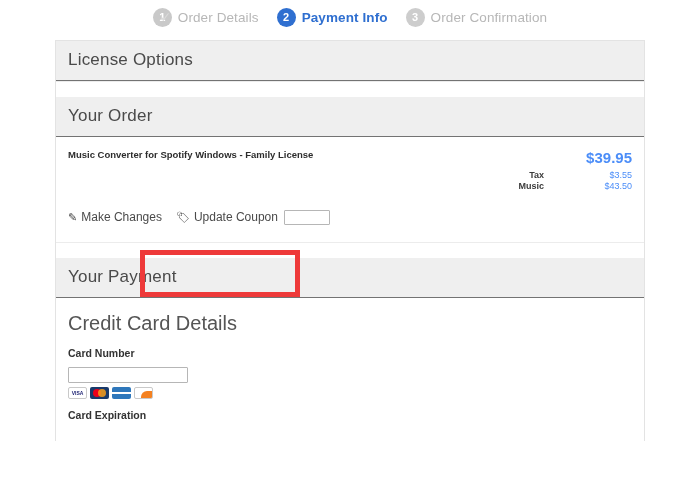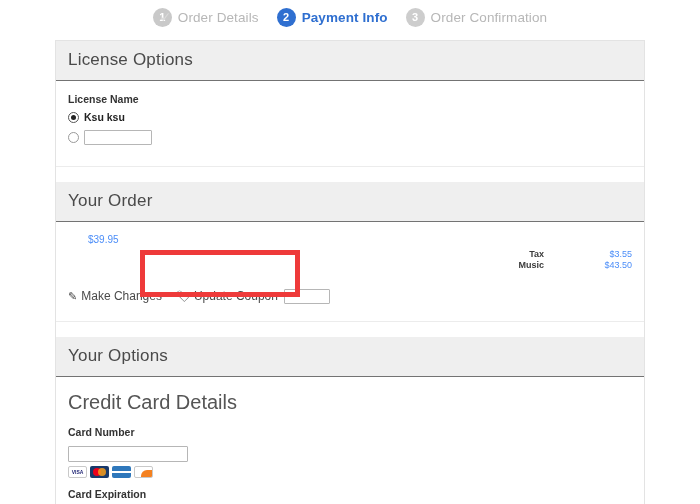--- a/index.html
+++ b/index.html
@@ -97,21 +97,21 @@
     background: #ffffff;
     border-radius: 1px;
   }
   .name-input { width: 68px; }
 
   
   .order-line {
     display: flex; justify-content: space-between; align-items: flex-start;
     font-size: 9.5px; font-weight: bold; color: #2d2d2d;
   }
-  .price { color: #4b8df8; font-weight: normal; font-size: 10px; margin-left: 20px; }
+  .price { color: #4b8df8; font-weight: bold; font-size: 15px; margin-left: 20px; }
   .totals { margin-top: 4px; display: flex; justify-content: flex-end; }
   .totals table { border-collapse: collapse; font-size: 9px; }
   .totals td { padding: 0 0 1px 0; }
   .totals .lbl { font-weight: bold; color: #3b3b3b; text-align: right; padding-right: 46px; }
   .totals .val { color: #4b8df8; text-align: right; width: 42px; }
 
   .order-actions {
     margin-top: 14px;
     display: flex; align-items: center;
     position: relative;
@@ -185,37 +185,27 @@
     <span class="step-badge">
       <span>3</span>
     </span>
     <span class="step-label">Order Confirmation</span>
   </div>
 </div>
 
 <div class="panel">
 
   <div class="section-head">License Options</div>
-  <div class="section-body">
-    <div class="field-label">License Name</div>
-    <div class="radio-row">
-      <span class="radio checked"></span>
-      <span class="radio-text">Ksu ksu</span>
-    </div>
-    <div class="radio-row">
-      <span class="radio"></span>
-      <input class="text-input name-input" type="text" value="" style="">
-    </div>
-  </div>
 
   <div class="section-gap"></div>
 
   <div class="section-head">Your Order</div>
   <div class="section-body">
     <div class="order-line">
+      <span>Music Converter for Spotify Windows - Family License</span>
       <span class="price">$39.95</span>
     </div>
 
     <div class="totals">
       <table>
         <tbody>
             <tr>
           <td class="lbl">Tax</td>
           <td class="val">$3.55</td>
         </tr>
@@ -235,21 +225,21 @@
       <span class="action">
         <span class="tag-icon">🏷</span>
         <span>Update Coupon</span>
       </span>
       <input class="coupon-input" type="text" value="" style="">
     </div>
   </div>
 
   <div class="section-gap"></div>
 
-  <div class="section-head">Your Options</div>
+  <div class="section-head">Your Payment</div>
   <div class="section-body">
     <div class="sub-title">Credit Card Details</div>
 
     <div class="field-label">Card Number</div>
     <input class="text-input card-input" type="text" value="" style="">
 
     <div class="card-logos">
       <span class="logo logo-visa">VISA</span>
       <span class="logo logo-mc">
         <span class="c1"></span>

